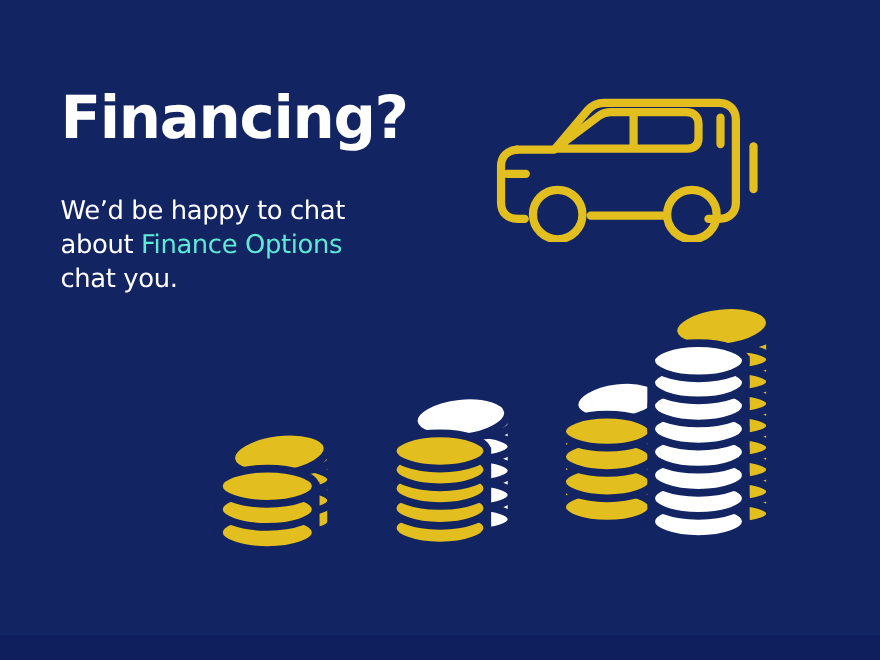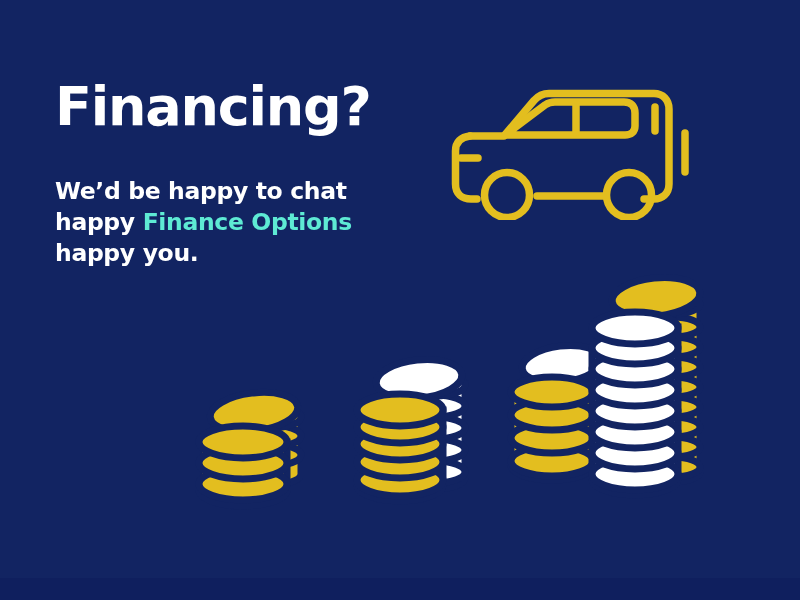--- a/index.html
+++ b/index.html
@@ -33,21 +33,21 @@
     font-weight: bold;
     letter-spacing: -1.2px;
     color: #ffffff;
   }
   #subcopy {
     margin: 0;
     padding-top: 42px;
     font-family: "DejaVu Sans", sans-serif;
     font-size: 23.5px;
     line-height: 1.32;
-    font-weight: bold;
+    font-weight: normal;
     letter-spacing: -0.35px;
     color: #ffffff;
   }
   .accent {
     color: #5eead4;
   }
 
   
   #car-icon {
     position: absolute;
@@ -69,22 +69,22 @@
 </head>
 <body>
 
 <div id="slide">
 
   <div id="text-block">
     <h1 id="headline">Financing?</h1>
 
     <p id="subcopy">
       <span>We’d be happy to chat</span><br>
-      <span>happy </span><span class="accent">Finance Options</span><br>
-      <span>happy you.</span>
+      <span>about </span><span class="accent">Finance Options</span><br>
+      <span>chat you.</span>
     </p>
   </div>
 
   <div id="car-icon">
     <svg viewBox="0 0 268 142" width="268" height="142" aria-hidden="true">
       <g fill="none" stroke="#e3be1f" stroke-width="7.5" stroke-linecap="round" stroke-linejoin="round">
 
         <path d="M22 58
                  C13 59 7.5 64 7.5 73
                  L7.5 106

